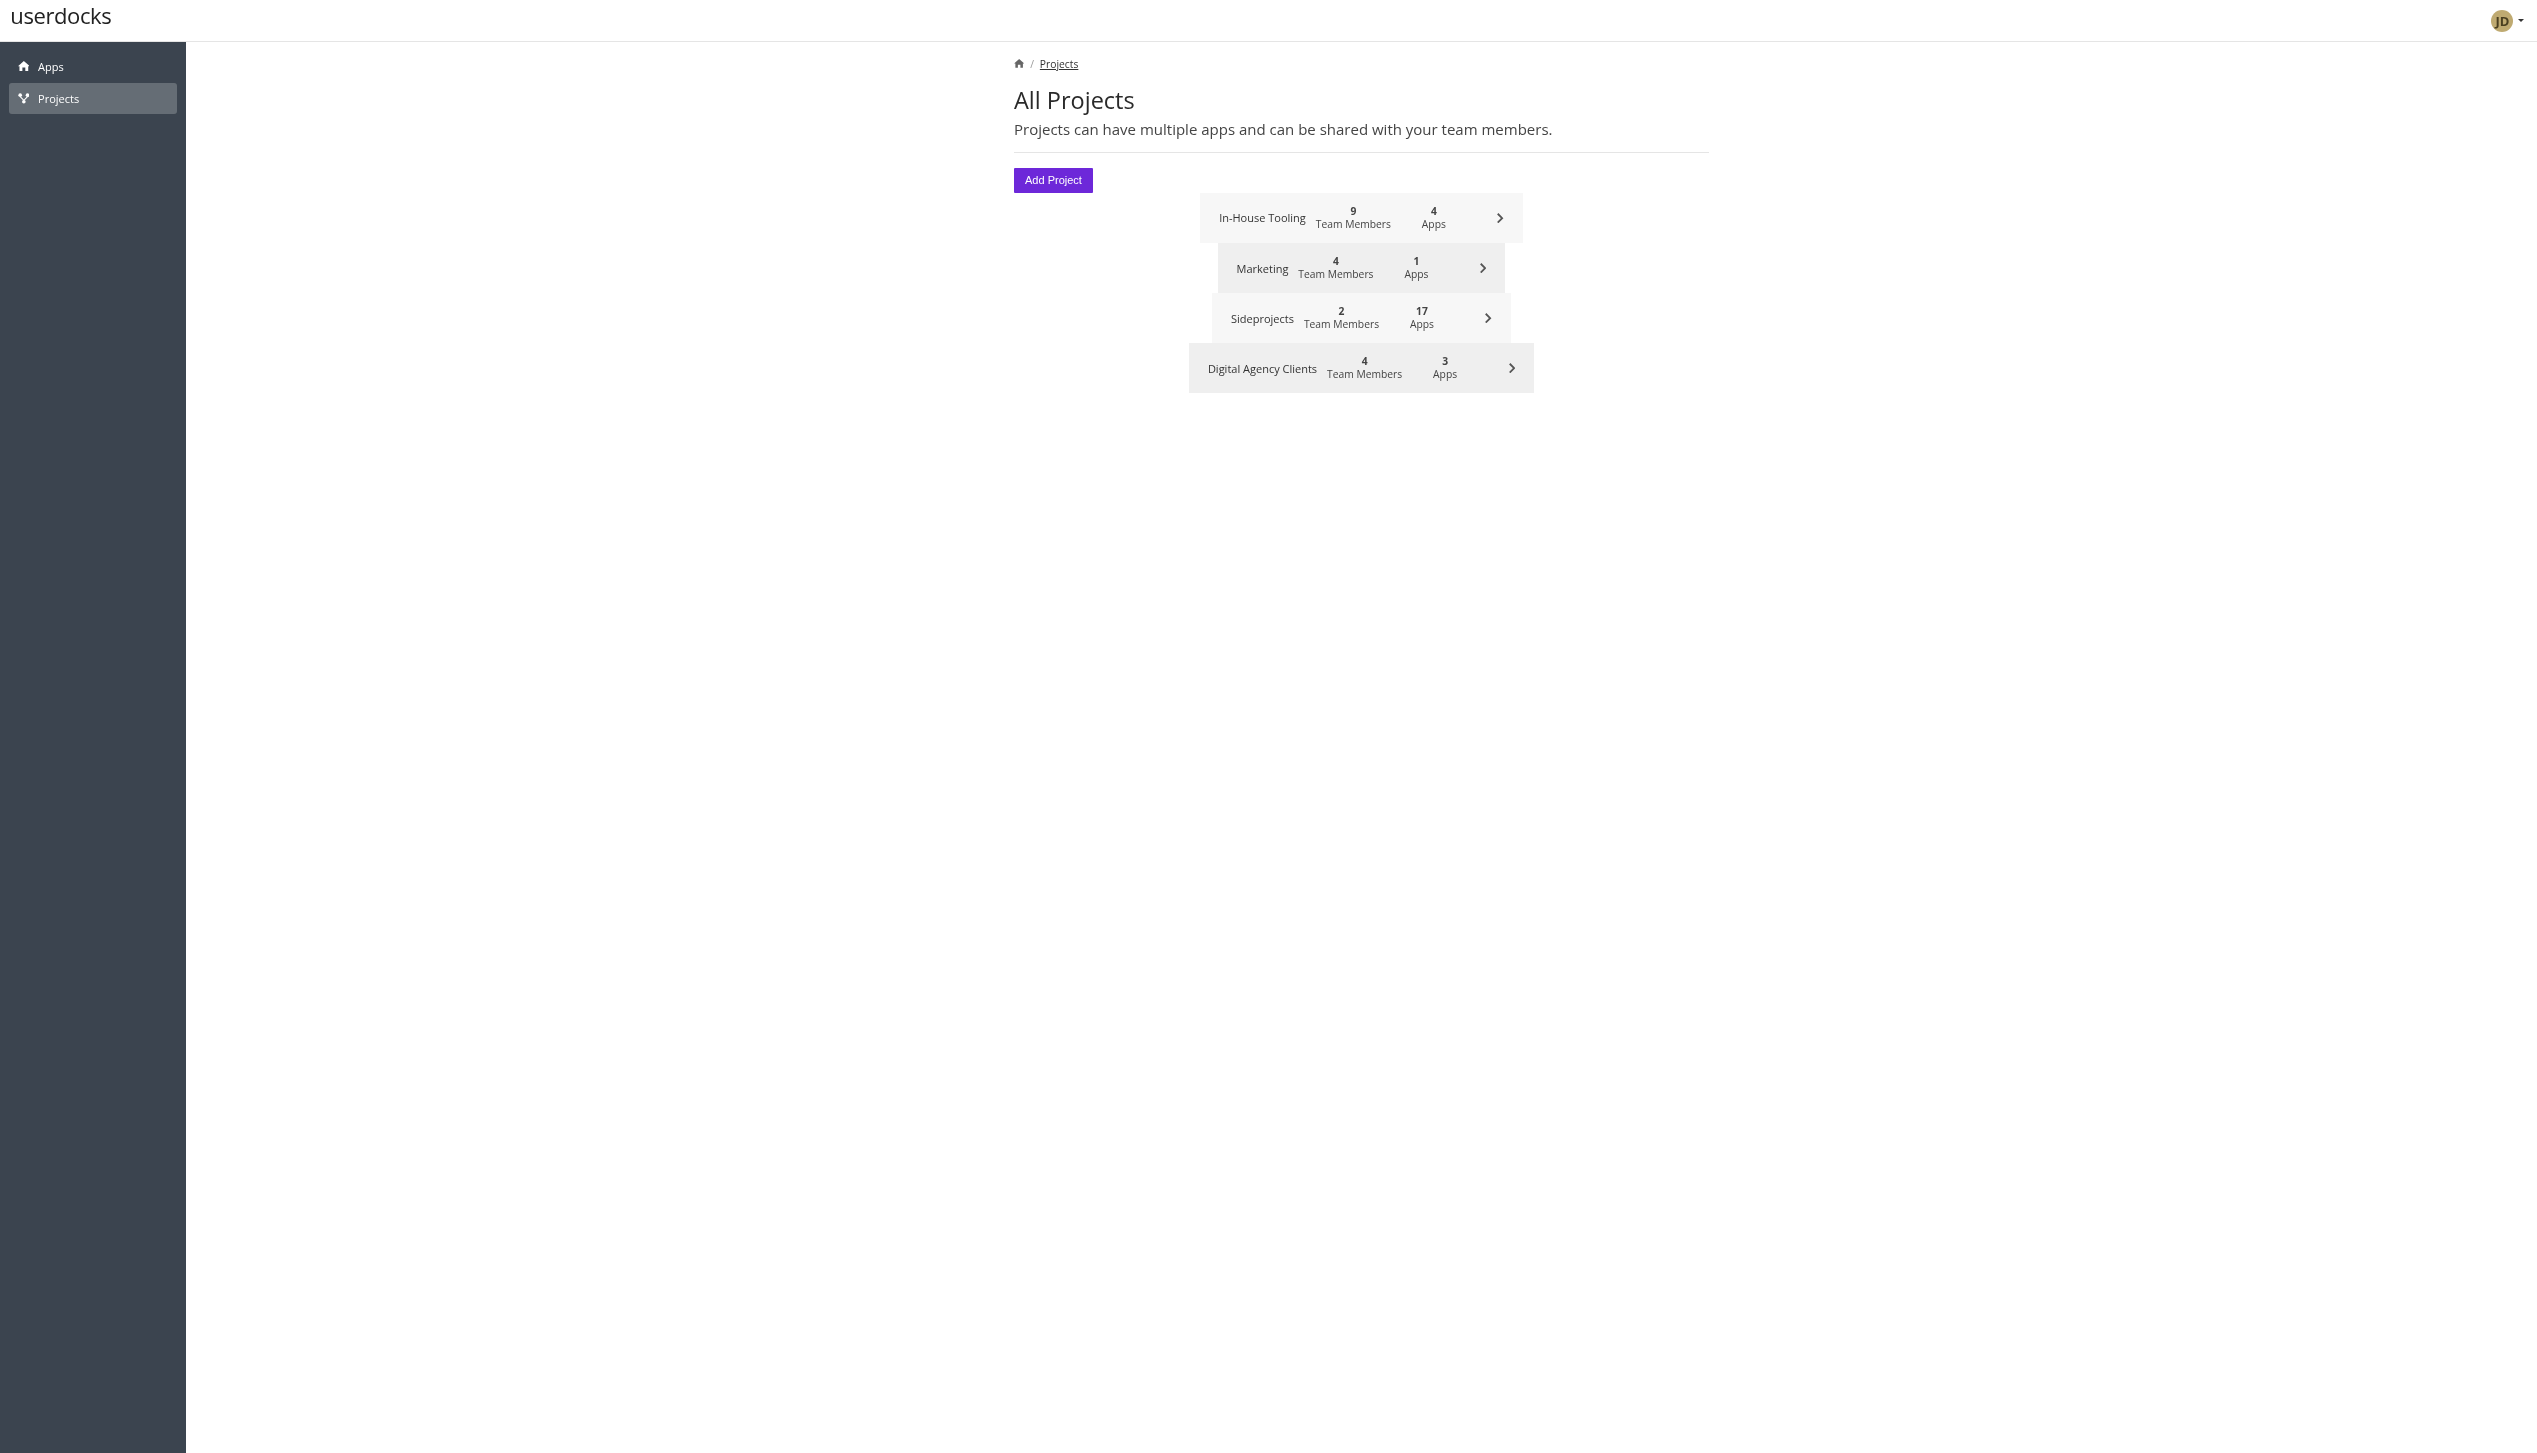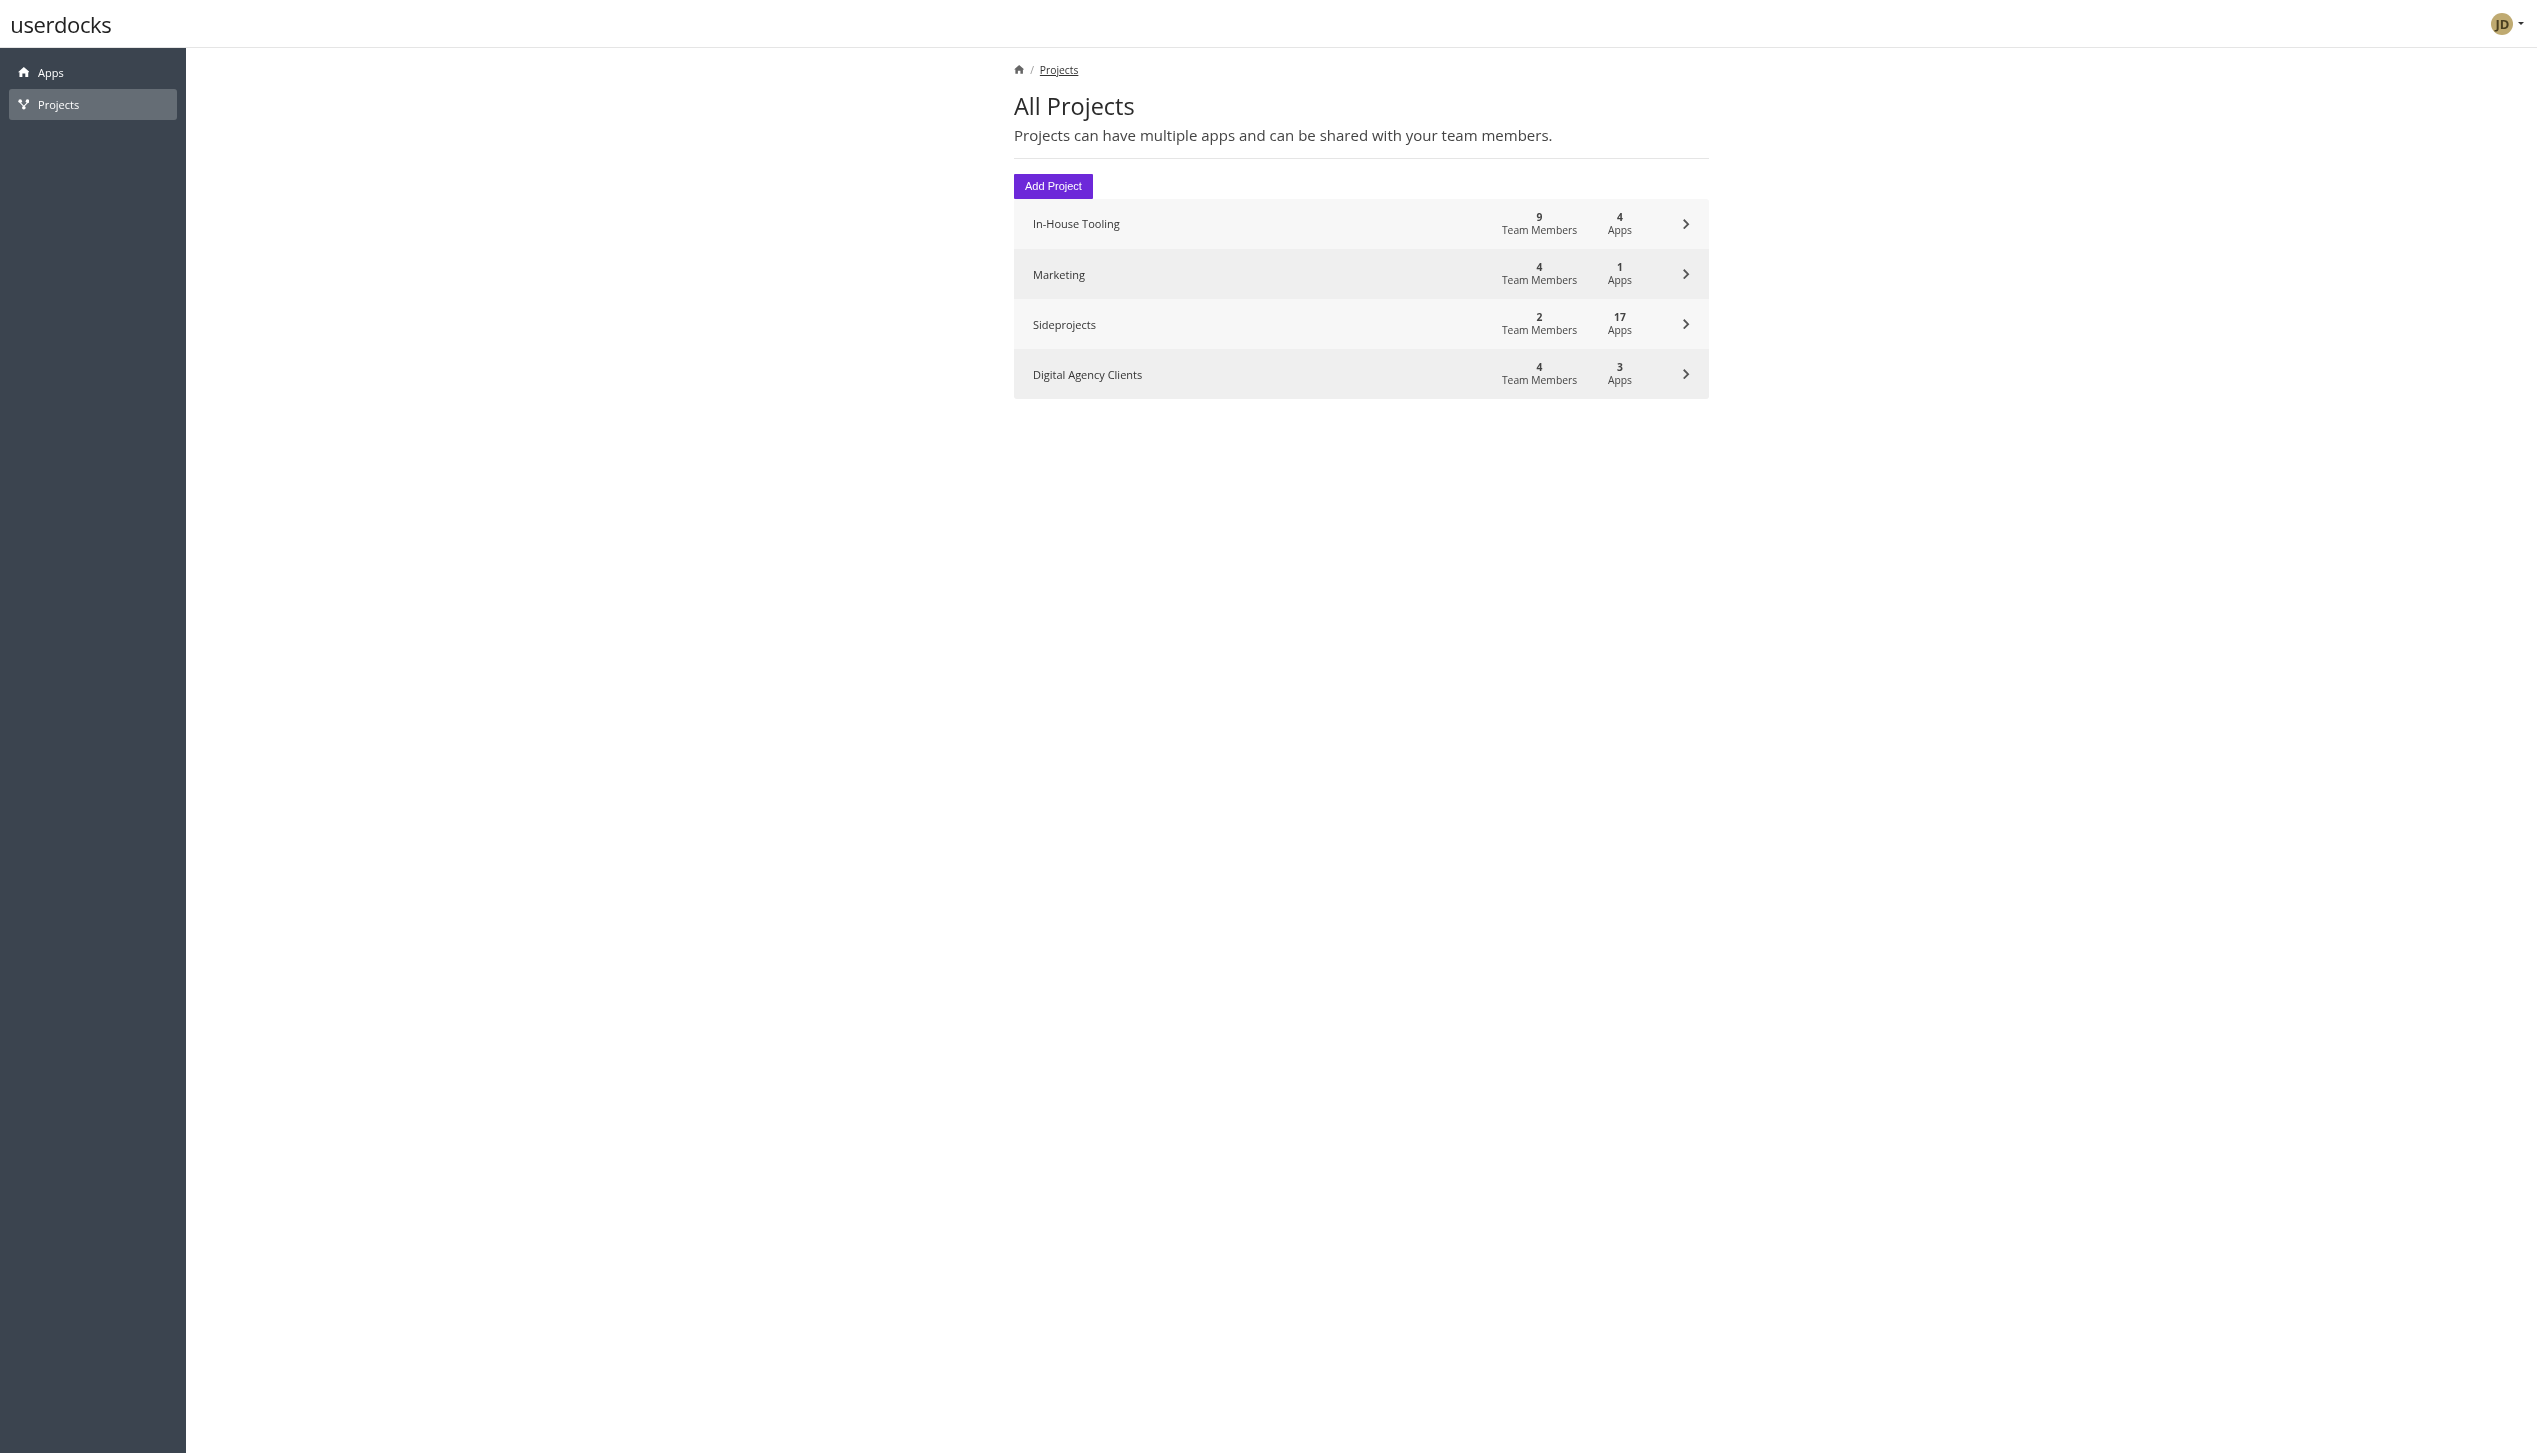--- a/index.html
+++ b/index.html
@@ -6,23 +6,22 @@
       margin: 0;
       padding: 0;
       box-sizing: border-box;
     }
     body {
       font-family: -apple-system, BlinkMacSystemFont, "Segoe UI", "Open Sans", Helvetica, Arial, sans-serif;
       background: #ffffff;
       color: #333;
     }
     .topbar {
-      height: 48px;
-      display: flex;
-      align-items: center;
+      height: 42px;
+      display: flex;
       justify-content: space-between;
       padding: 0 13.2px 0 10.3px;
       border-bottom: 0.7px solid #e5e5e5;
       background: #ffffff;
     }
     .brand {
       font-size: 22px;
       font-weight: 400;
       color: #222;
       letter-spacing: -0.4px;
@@ -136,20 +135,21 @@
       padding: 6.6px 11px;
       font-size: 11px;
       border-radius: 1px;
       cursor: pointer;
     }
     .project-list {
       display: flex;
       flex-direction: column;
       border-radius: 2.9px;
       overflow: hidden;
+      align-items: center;
     }
     .project-row {
       display: flex;
       align-items: center;
       padding: 11.7px 19px;
       cursor: pointer;
     }
     .project-row:nth-child(odd) {
       background: #f7f7f7;
     }

